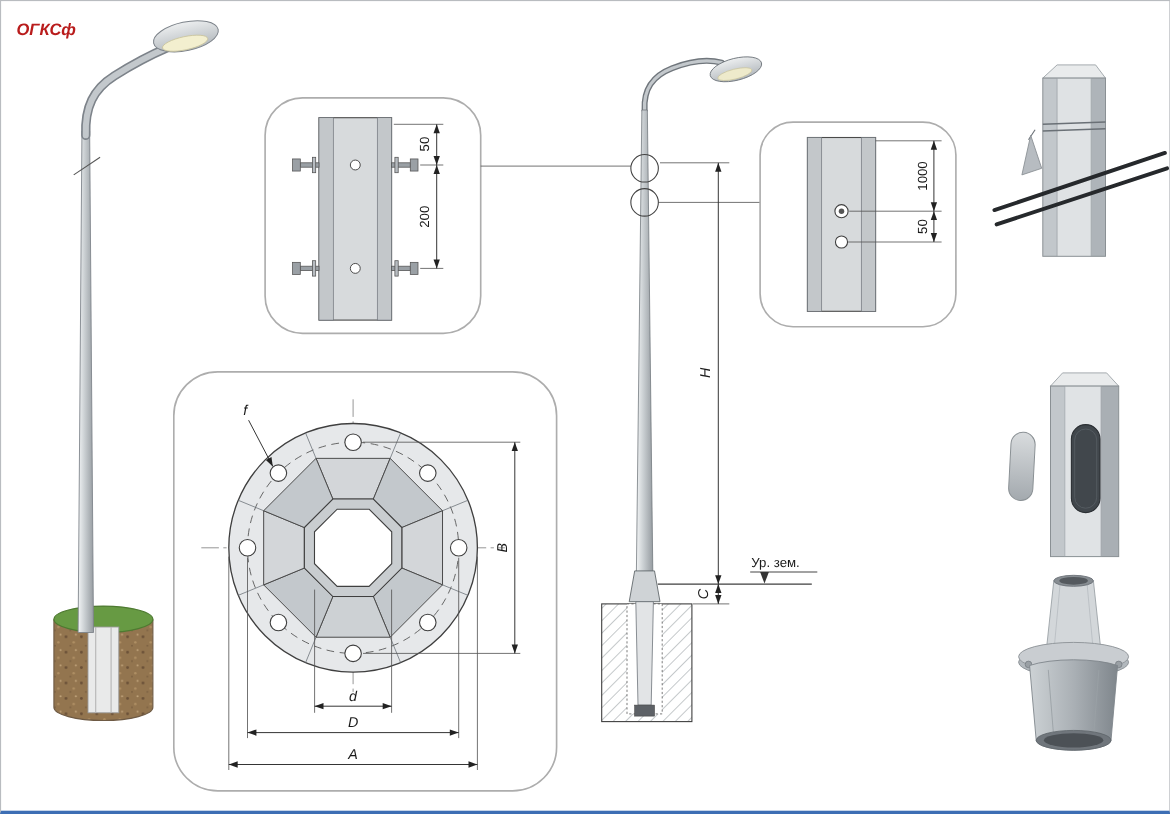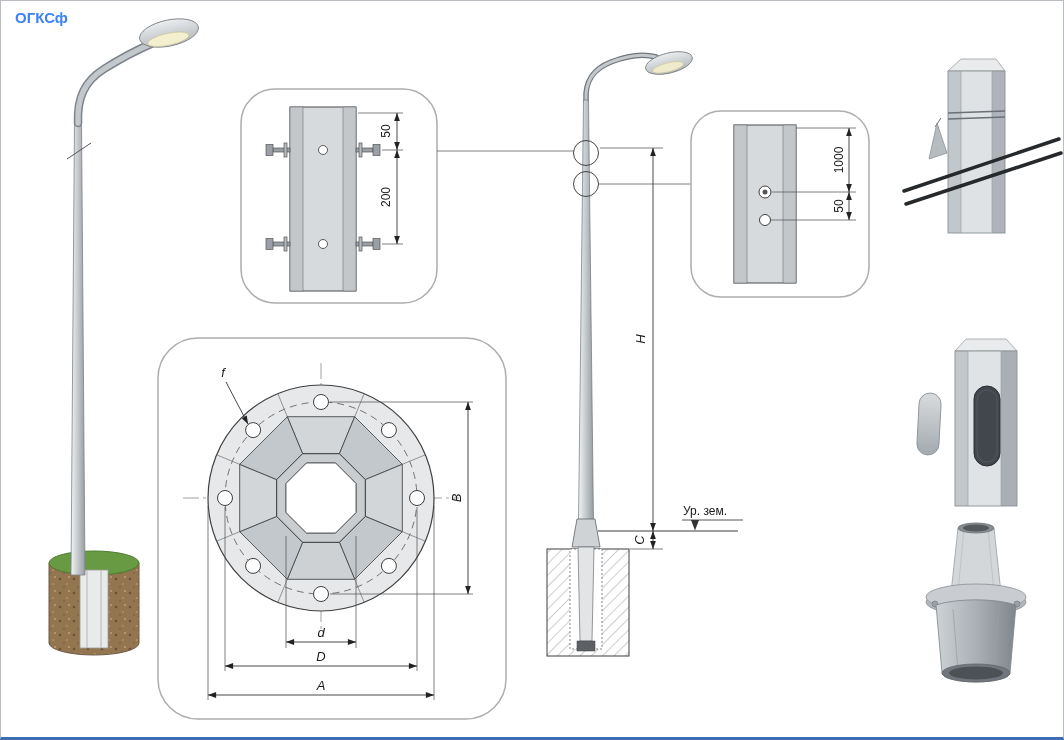--- a/index.html
+++ b/index.html
@@ -3,21 +3,21 @@
 <meta charset="utf-8">
 <style>
   html,body{margin:0;padding:0;background:#ffffff;}
   .canvas{
     position:relative;width:1064px;height:740px;background:#ffffff;
     border:1px solid #b9bcc0;border-bottom:3px solid #3d6eb4;box-sizing:border-box;
     font-family:"Liberation Sans",sans-serif;overflow:hidden;
   }
   .canvas svg{position:absolute;left:0;top:0;}
   .title{
-    position:absolute;left:14px;top:8px;font-size:15px;font-weight:bold;color:#3b82f6;
+    position:absolute;left:14px;top:18px;font-size:15px;font-weight:bold;color:#b91c1c;font-style:italic;
   }
   text{font-family:"Liberation Sans",sans-serif;fill:#1a1a1a;}
   .dim{font-size:12px;}
   .dimletter{font-size:13px;font-style:italic;}
   .thin{stroke:#555;stroke-width:0.75;fill:none;}
   .dimline{stroke:#333;stroke-width:0.9;fill:none;}
   .panel{fill:#ffffff;stroke:#adadad;stroke-width:1.5;}
 </style>
 </head>
 <body>

